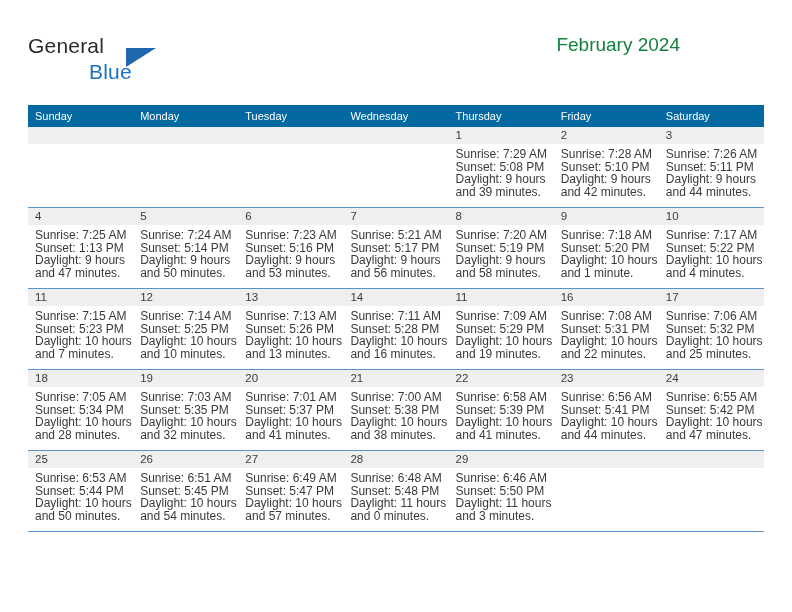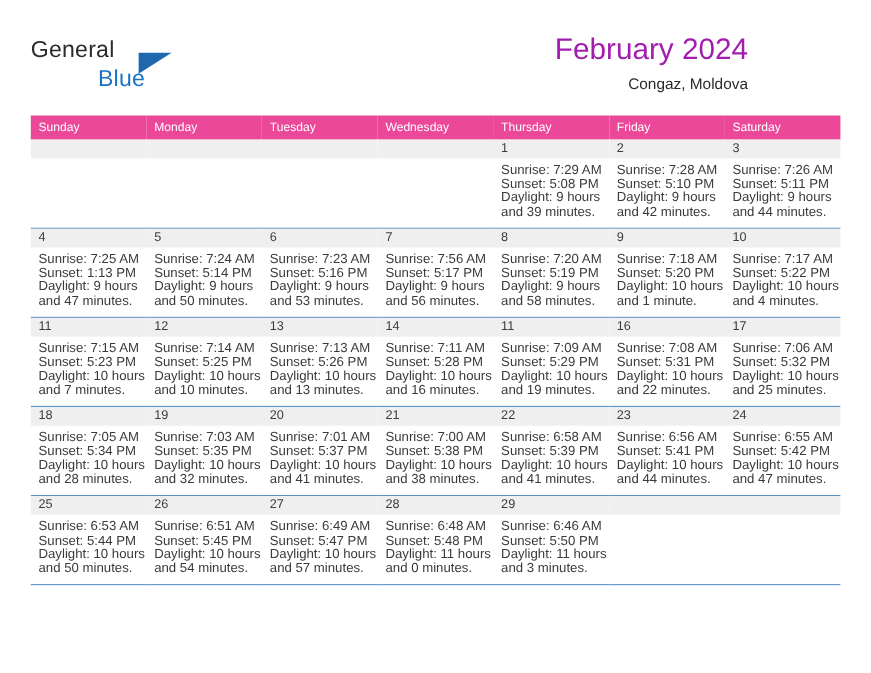--- a/index.html
+++ b/index.html
@@ -64,22 +64,22 @@
     border-bottom: 19px solid transparent;
   }
 
   .title-wrap {
     position: absolute;
     right: 0;
     top: 0;
     text-align: right;
   }
   .month-title {
-    font-size: 27px;
-    color: #a21caf;
+    font-size: 19px;
+    color: #15803d;
     line-height: 34px;
     font-weight: normal;
     white-space: nowrap;
   }
   .location {
     font-size: 14px;
     color: #2a2a2a;
     line-height: 20px;
     margin-top: 4px;
     white-space: nowrap;
@@ -88,21 +88,21 @@
   
   .cal {
     position: absolute;
     left: 28px;
     top: 105px;
     width: 736px;
     border-collapse: collapse;
     table-layout: fixed;
   }
   .cal th {
-    background: #ec4899;
+    background: #0369a1;
     color: #ffffff;
     font-size: 11px;
     font-weight: normal;
     text-align: left;
     padding: 5px 0 5px 7px;
     height: 10px;
     border: none;
   }
   .cal td {
     vertical-align: top;
@@ -150,21 +150,20 @@
   <div class="top">
 
     <div class="brand">
       <span class="brand-general">General</span>
       <span class="brand-triangle"></span>
       <span class="brand-blue">Blue</span>
     </div>
 
     <div class="title-wrap">
       <div class="month-title">February 2024</div>
-      <div class="location">Congaz, Moldova</div>
     </div>
 
   </div>
 
   <table class="cal">
     <thead>
       <tr>
         <th>Sunday</th>
         <th>Monday</th>
         <th>Tuesday</th>
@@ -265,21 +264,21 @@
                 <div>Sunset: 5:16 PM</div>
                 <div>Daylight: 9 hours</div>
                 <div>and 53 minutes.</div>
               </div>
             </div>
           </td>
           <td>
             <div class="cell">
               <div class="daynum-band">7</div>
               <div class="cell-body">
-                <div>Sunrise: 7:56 AM</div>
+                <div>Sunrise: 5:21 AM</div>
                 <div>Sunset: 5:17 PM</div>
                 <div>Daylight: 9 hours</div>
                 <div>and 56 minutes.</div>
               </div>
             </div>
           </td>
           <td>
             <div class="cell">
               <div class="daynum-band">8</div>
               <div class="cell-body">

